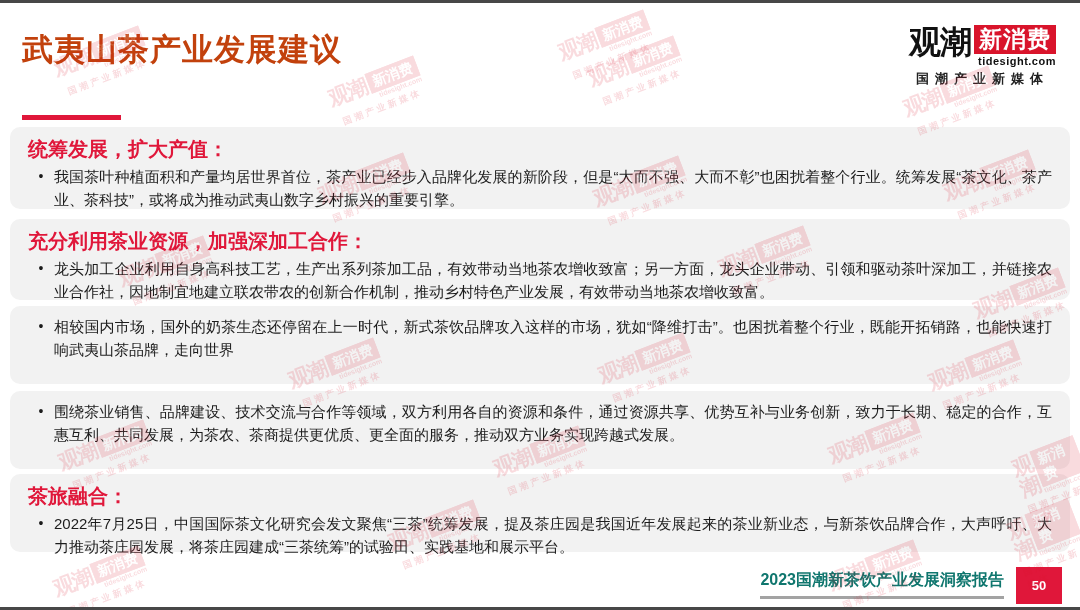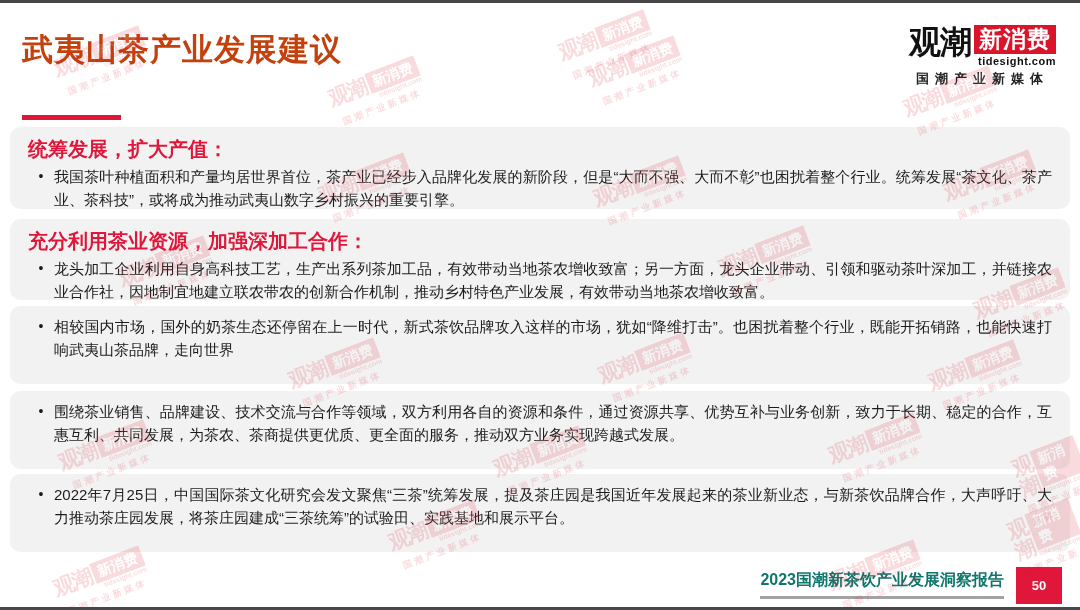--- a/index.html
+++ b/index.html
@@ -104,20 +104,21 @@
 </div>
 
 <div class="section-box" id="box-4">
   <div class="bullet-row">
     <span class="bullet-glyph">•</span>
     <span class="bullet-text">围绕茶业销售、品牌建设、技术交流与合作等领域，双方利用各自的资源和条件，通过资源共享、优势互补与业务创新，致力于长期、稳定的合作，互惠互利、共同发展，为茶农、茶商提供更优质、更全面的服务，推动双方业务实现跨越式发展。</span>
   </div>
 </div>
 
 <div class="section-box" id="box-5">
+  <div class="section-heading">茶旅融合：</div>
   <div class="bullet-row">
     <span class="bullet-glyph">•</span>
     <span class="bullet-text">2022年7月25日，中国国际茶文化研究会发文聚焦“三茶”统筹发展，提及茶庄园是我国近年发展起来的茶业新业态，与新茶饮品牌合作，大声呼吁、大力推动茶庄园发展，将茶庄园建成“三茶统筹”的试验田、实践基地和展示平台。</span>
   </div>
 </div>
 
 <div class="footer-label">2023国潮新茶饮产业发展洞察报告</div>
 <div class="page-badge">50</div>
 
 <div class="wm" style="display: flex; left: 55px; top: 38px;">

